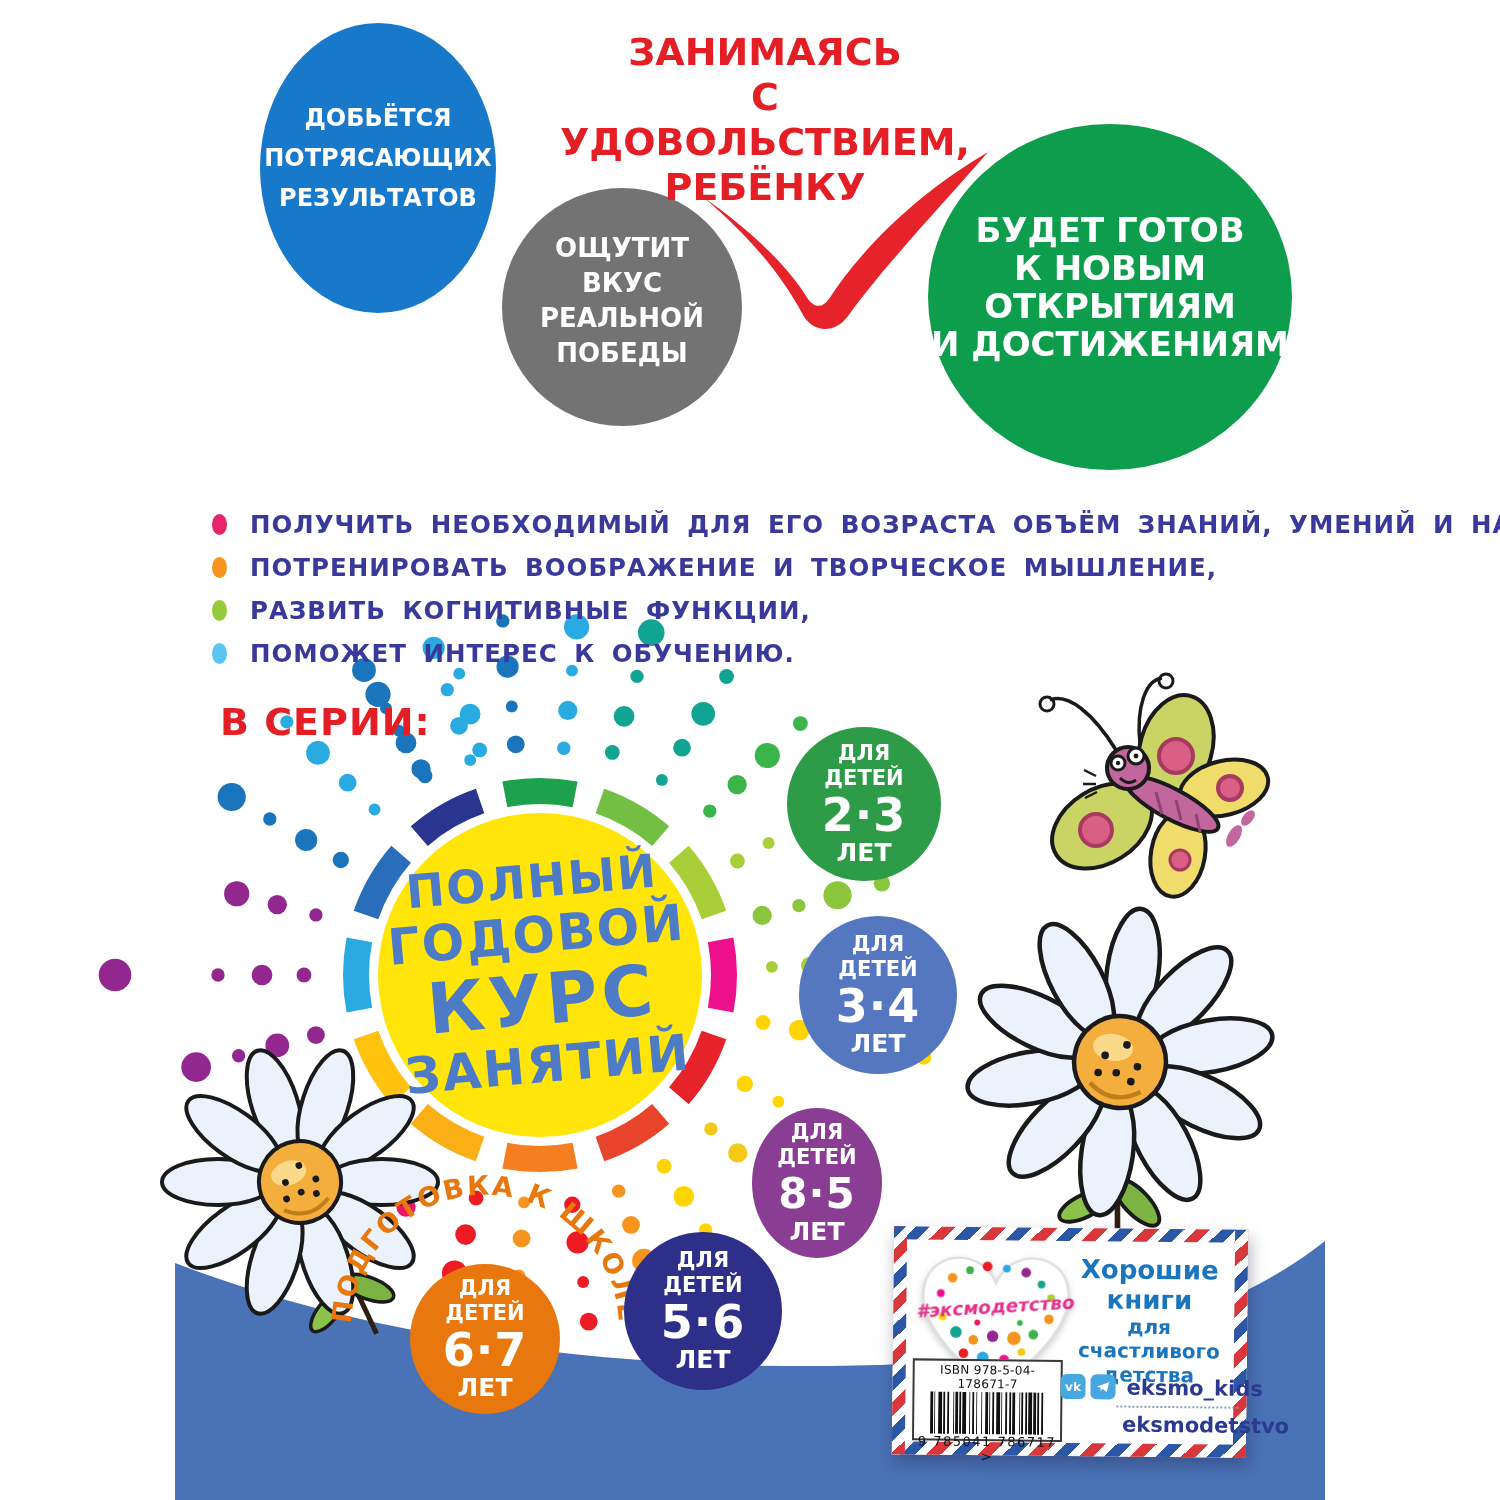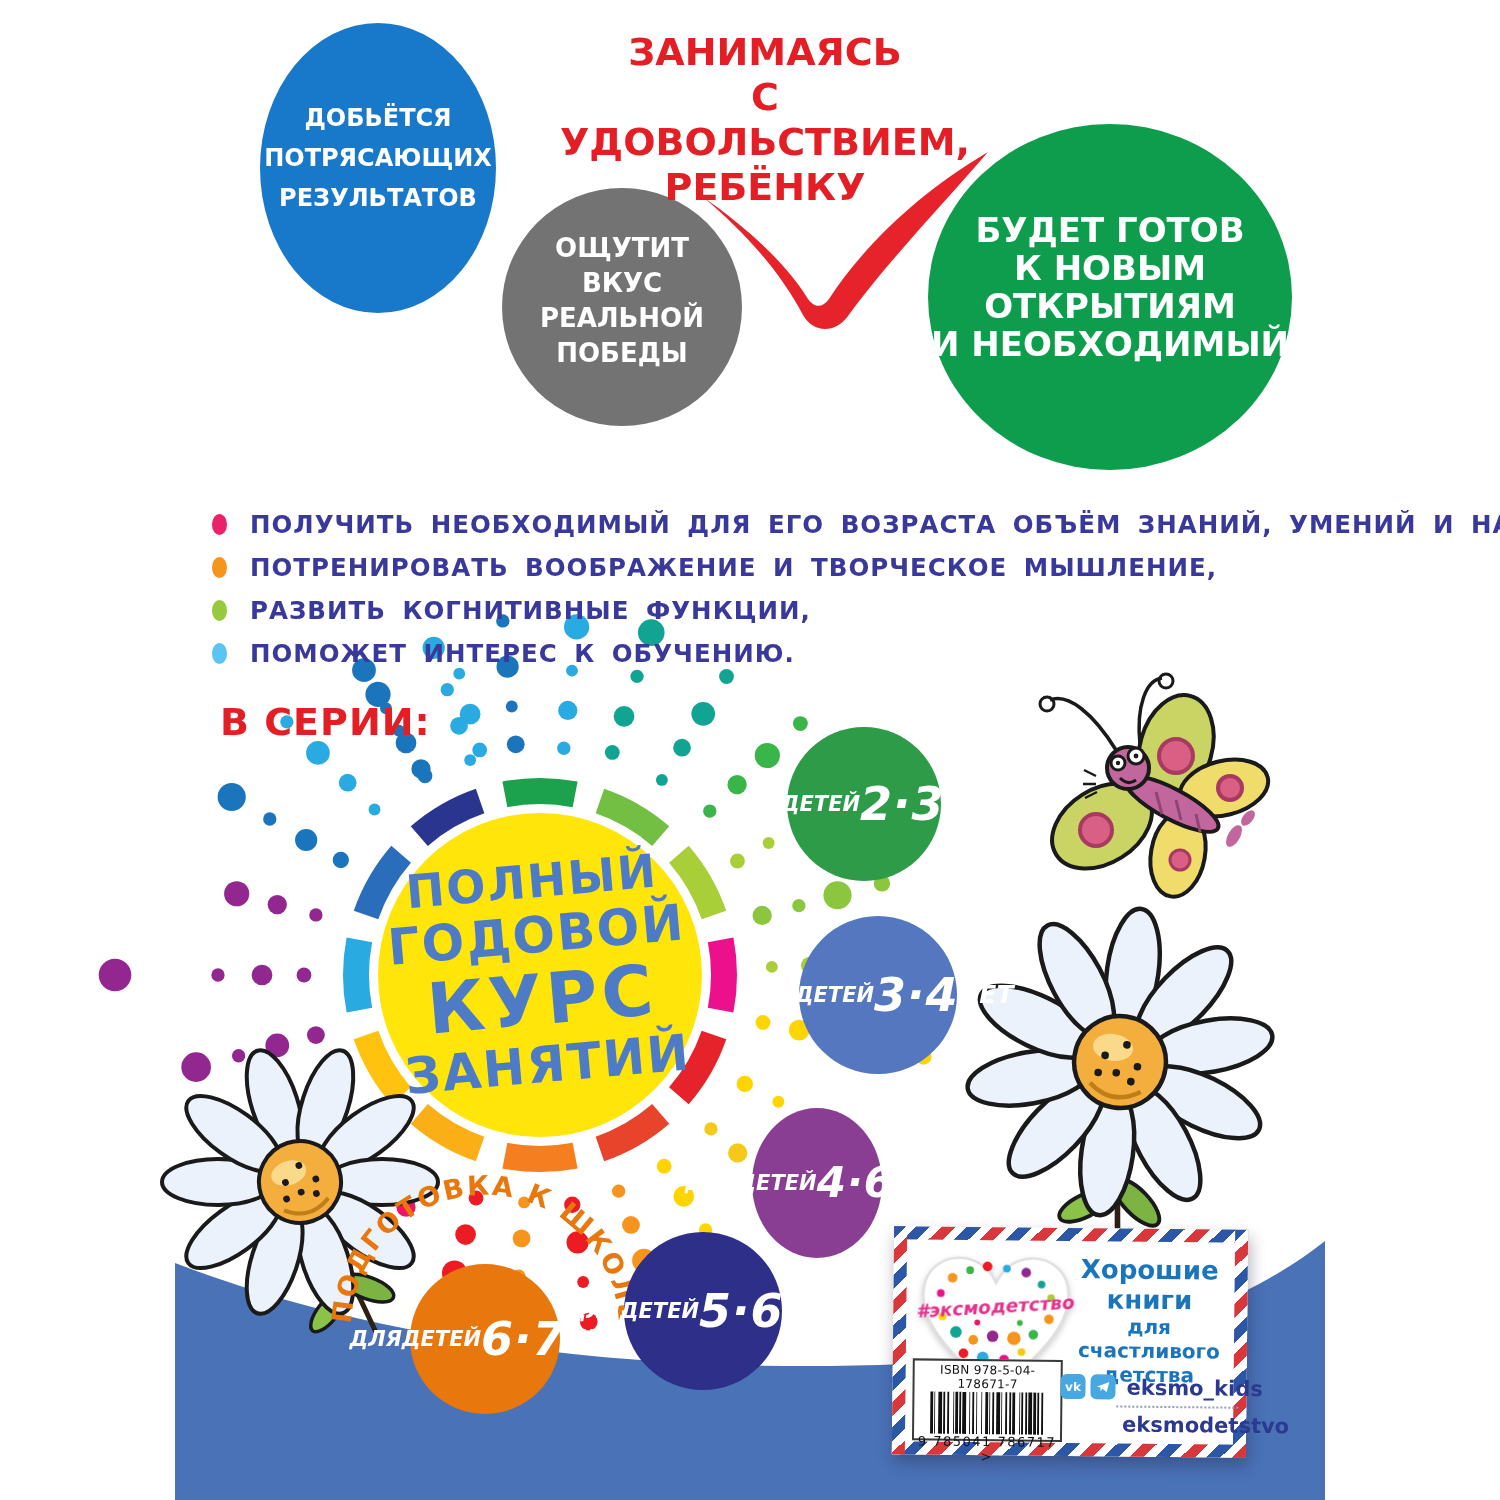--- a/index.html
+++ b/index.html
@@ -29,22 +29,22 @@
   .bullet-row{display:flex;align-items:center;height:43px;}
   .bullet-dot{width:15px;height:21px;border-radius:50%;margin-right:23px;flex:0 0 auto;}
   .bullet-text{font-size:24.5px;font-weight:bold;color:#39399B;
                letter-spacing:1px;word-spacing:7px;white-space:nowrap;}
 
   .series-label{position:absolute;left:220px;top:700px;z-index:3;
                 font-size:38px;font-weight:bold;color:#E31E24;letter-spacing:1px;}
 
   
   .age-badge{position:absolute;border-radius:50%;color:#fff;font-weight:bold;z-index:4;
-             display:flex;flex-direction:row;align-items:center;justify-content:center;
-             text-align:center;line-height:1;font-style:italic;}
+             display:flex;flex-direction:column;align-items:center;justify-content:center;
+             text-align:center;line-height:1;}
   .age-badge .b-small{font-size:21px;line-height:25px;}
   .age-badge .b-age{font-size:46px;line-height:48px;letter-spacing:1px;}
   .age-badge .b-unit{font-size:25px;line-height:28px;}
   #badge-23{left:787px;top:727px;width:154px;height:154px;}
   #badge-34{left:799px;top:916px;width:158px;height:158px;}
   #badge-45{left:752px;top:1108px;width:130px;height:150px;}
   #badge-45 .b-age{font-size:42px;}
   #badge-56{left:624px;top:1232px;width:158px;height:158px;}
   #badge-67{left:410px;top:1264px;width:150px;height:150px;}
 
@@ -314,21 +314,21 @@
   <div class="benefit" id="benefit-orange">
     <div>ОЩУТИТ</div>
     <div>ВКУС</div>
     <div>РЕАЛЬНОЙ</div>
     <div>ПОБЕДЫ</div>
   </div>
   <div class="benefit" id="benefit-green">
     <div>БУДЕТ ГОТОВ</div>
     <div>К НОВЫМ</div>
     <div>ОТКРЫТИЯМ</div>
-    <div>И НЕОБХОДИМЫЙ</div>
+    <div>И ДОСТИЖЕНИЯМ</div>
   </div>
 
   <div class="bullets">
     <div class="bullet-row">
       <span class="bullet-dot" style="background: rgb(232, 35, 107);"></span>
       <span class="bullet-text">ПОЛУЧИТЬ НЕОБХОДИМЫЙ ДЛЯ ЕГО ВОЗРАСТА ОБЪЁМ ЗНАНИЙ, УМЕНИЙ И НАВЫКОВ,</span>
     </div>
     <div class="bullet-row">
       <span class="bullet-dot" style="background: rgb(247, 148, 29);"></span>
       <span class="bullet-text">ПОТРЕНИРОВАТЬ ВООБРАЖЕНИЕ И ТВОРЧЕСКОЕ МЫШЛЕНИЕ,</span>
@@ -353,21 +353,21 @@
   </div>
   <div class="age-badge" id="badge-34" style="background: rgb(84, 119, 192);">
     <span class="b-small">ДЛЯ</span>
     <span class="b-small">ДЕТЕЙ</span>
     <span class="b-age">3·4</span>
     <span class="b-unit">ЛЕТ</span>
   </div>
   <div class="age-badge" id="badge-45" style="background: rgb(138, 62, 147);">
     <span class="b-small">ДЛЯ</span>
     <span class="b-small">ДЕТЕЙ</span>
-    <span class="b-age">4·6</span>
+    <span class="b-age">8·5</span>
     <span class="b-unit">ЛЕТ</span>
   </div>
   <div class="age-badge" id="badge-56" style="background: rgb(45, 47, 136);">
     <span class="b-small">ДЛЯ</span>
     <span class="b-small">ДЕТЕЙ</span>
     <span class="b-age">5·6</span>
     <span class="b-unit">ЛЕТ</span>
   </div>
   <div class="age-badge" id="badge-67" style="background: rgb(232, 119, 13);">
     <span class="b-small">ДЛЯ</span>

